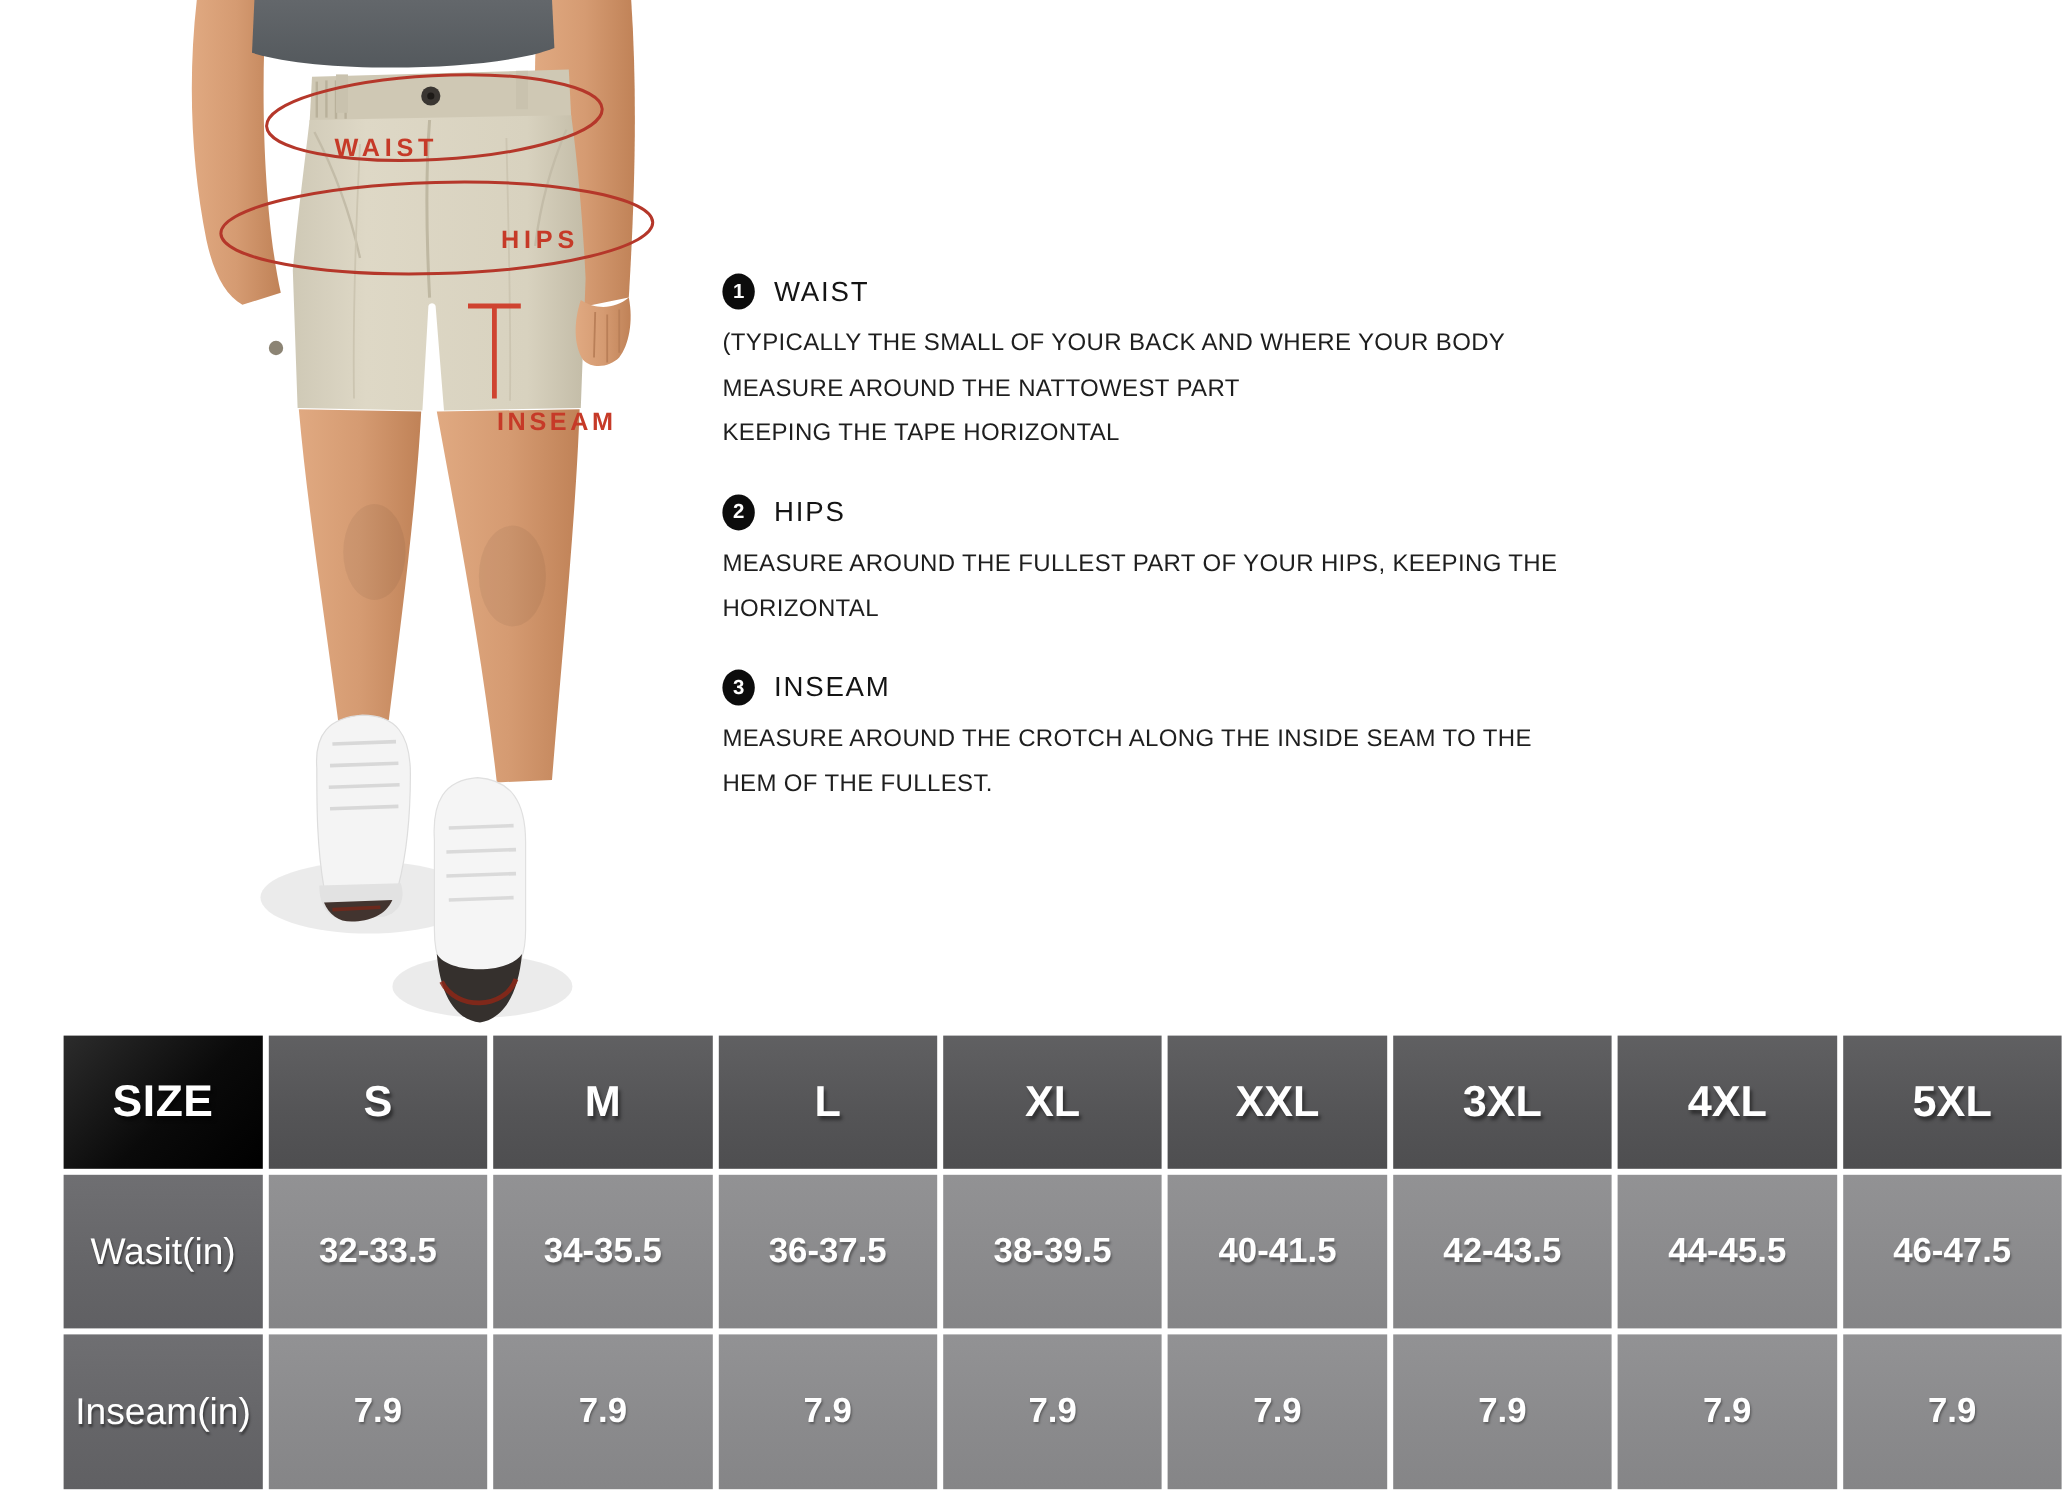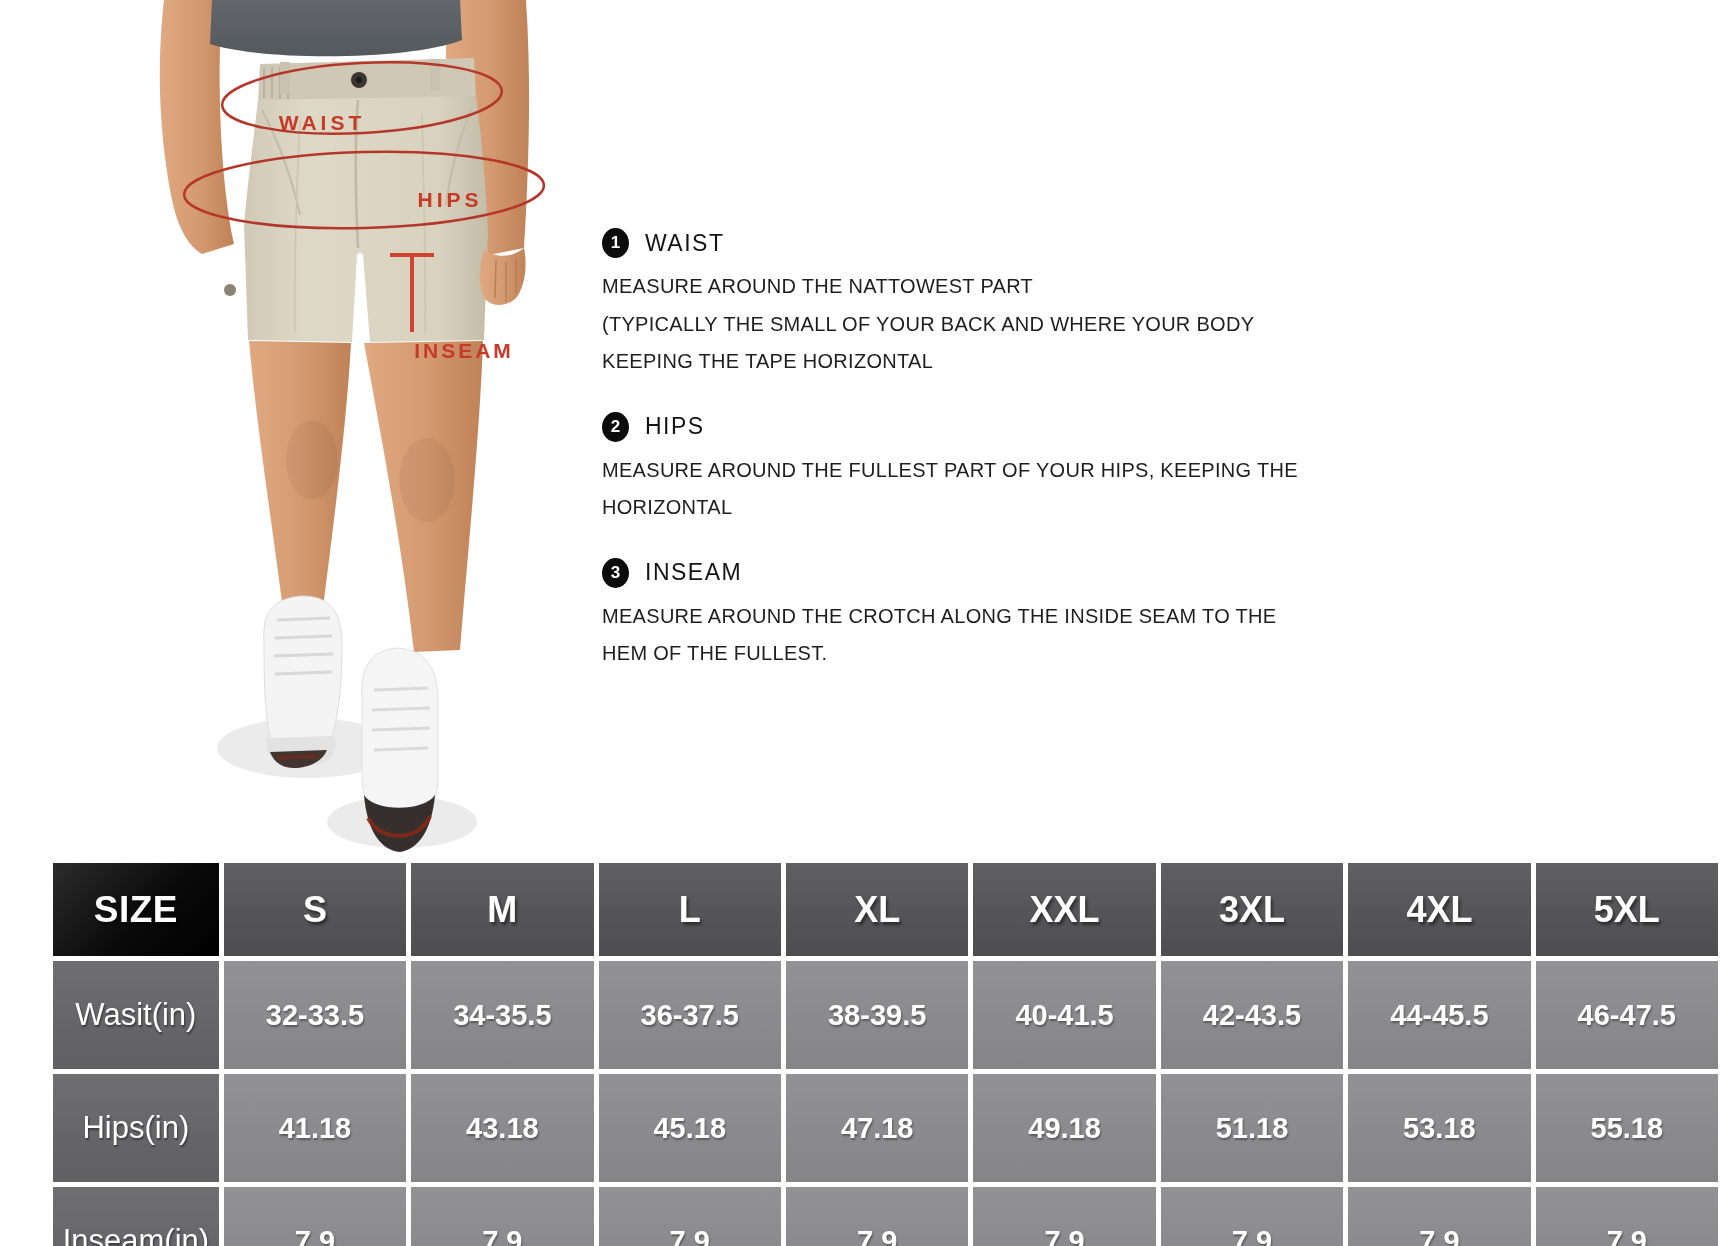--- a/index.html
+++ b/index.html
@@ -158,22 +158,22 @@
     </svg>
   </div>
 
   <div class="instructions">
 
     <div class="inst-section">
       <div class="inst-header">
         <span class="num-badge">1</span>
         <span class="inst-title">WAIST</span>
       </div>
+      <div class="inst-body">(TYPICALLY THE SMALL OF YOUR BACK AND WHERE YOUR BODY</div>
       <div class="inst-body">MEASURE AROUND THE NATTOWEST PART</div>
-      <div class="inst-body">(TYPICALLY THE SMALL OF YOUR BACK AND WHERE YOUR BODY</div>
       <div class="inst-body">KEEPING THE TAPE HORIZONTAL</div>
     </div>
 
     <div class="inst-section">
       <div class="inst-header">
         <span class="num-badge">2</span>
         <span class="inst-title">HIPS</span>
       </div>
       <div class="inst-body">MEASURE AROUND THE FULLEST PART OF YOUR HIPS, KEEPING THE</div>
       <div class="inst-body">HORIZONTAL</div>
@@ -220,31 +220,20 @@
     <td class="val">32-33.5</td>
     <td class="val">34-35.5</td>
     <td class="val">36-37.5</td>
     <td class="val">38-39.5</td>
     <td class="val">40-41.5</td>
     <td class="val">42-43.5</td>
     <td class="val">44-45.5</td>
     <td class="val">46-47.5</td>
   </tr>
   <tr class="datarow">
-    <td class="row-label">Hips(in)</td>
-    <td class="val">41.18</td>
-    <td class="val">43.18</td>
-    <td class="val">45.18</td>
-    <td class="val">47.18</td>
-    <td class="val">49.18</td>
-    <td class="val">51.18</td>
-    <td class="val">53.18</td>
-    <td class="val">55.18</td>
-  </tr>
-  <tr class="datarow">
     <td class="row-label">Inseam(in)</td>
     <td class="val">7.9</td>
     <td class="val">7.9</td>
     <td class="val">7.9</td>
     <td class="val">7.9</td>
     <td class="val">7.9</td>
     <td class="val">7.9</td>
     <td class="val">7.9</td>
     <td class="val">7.9</td>
   </tr>

